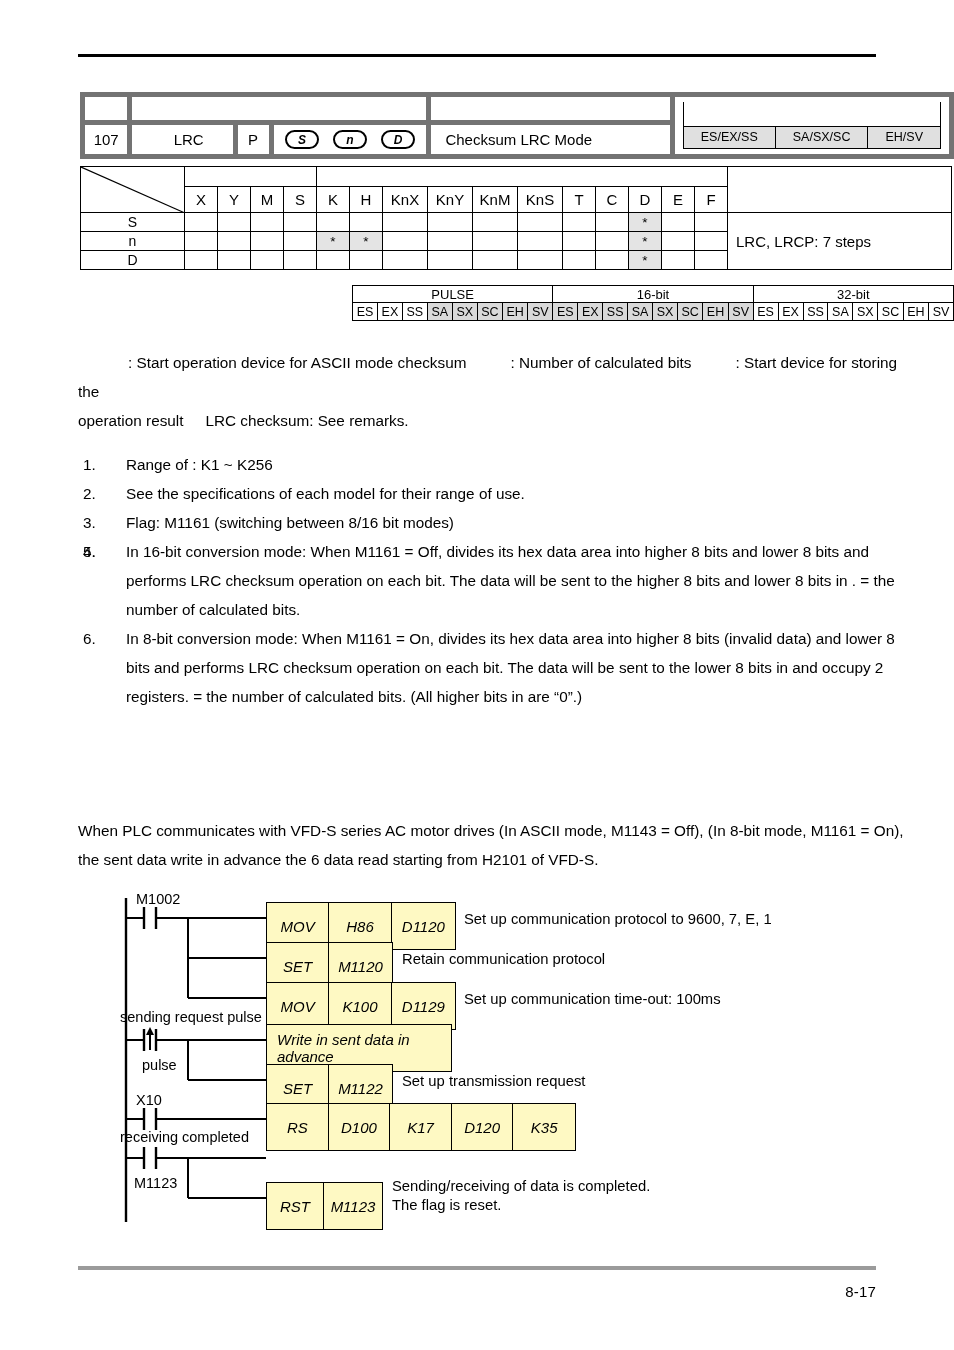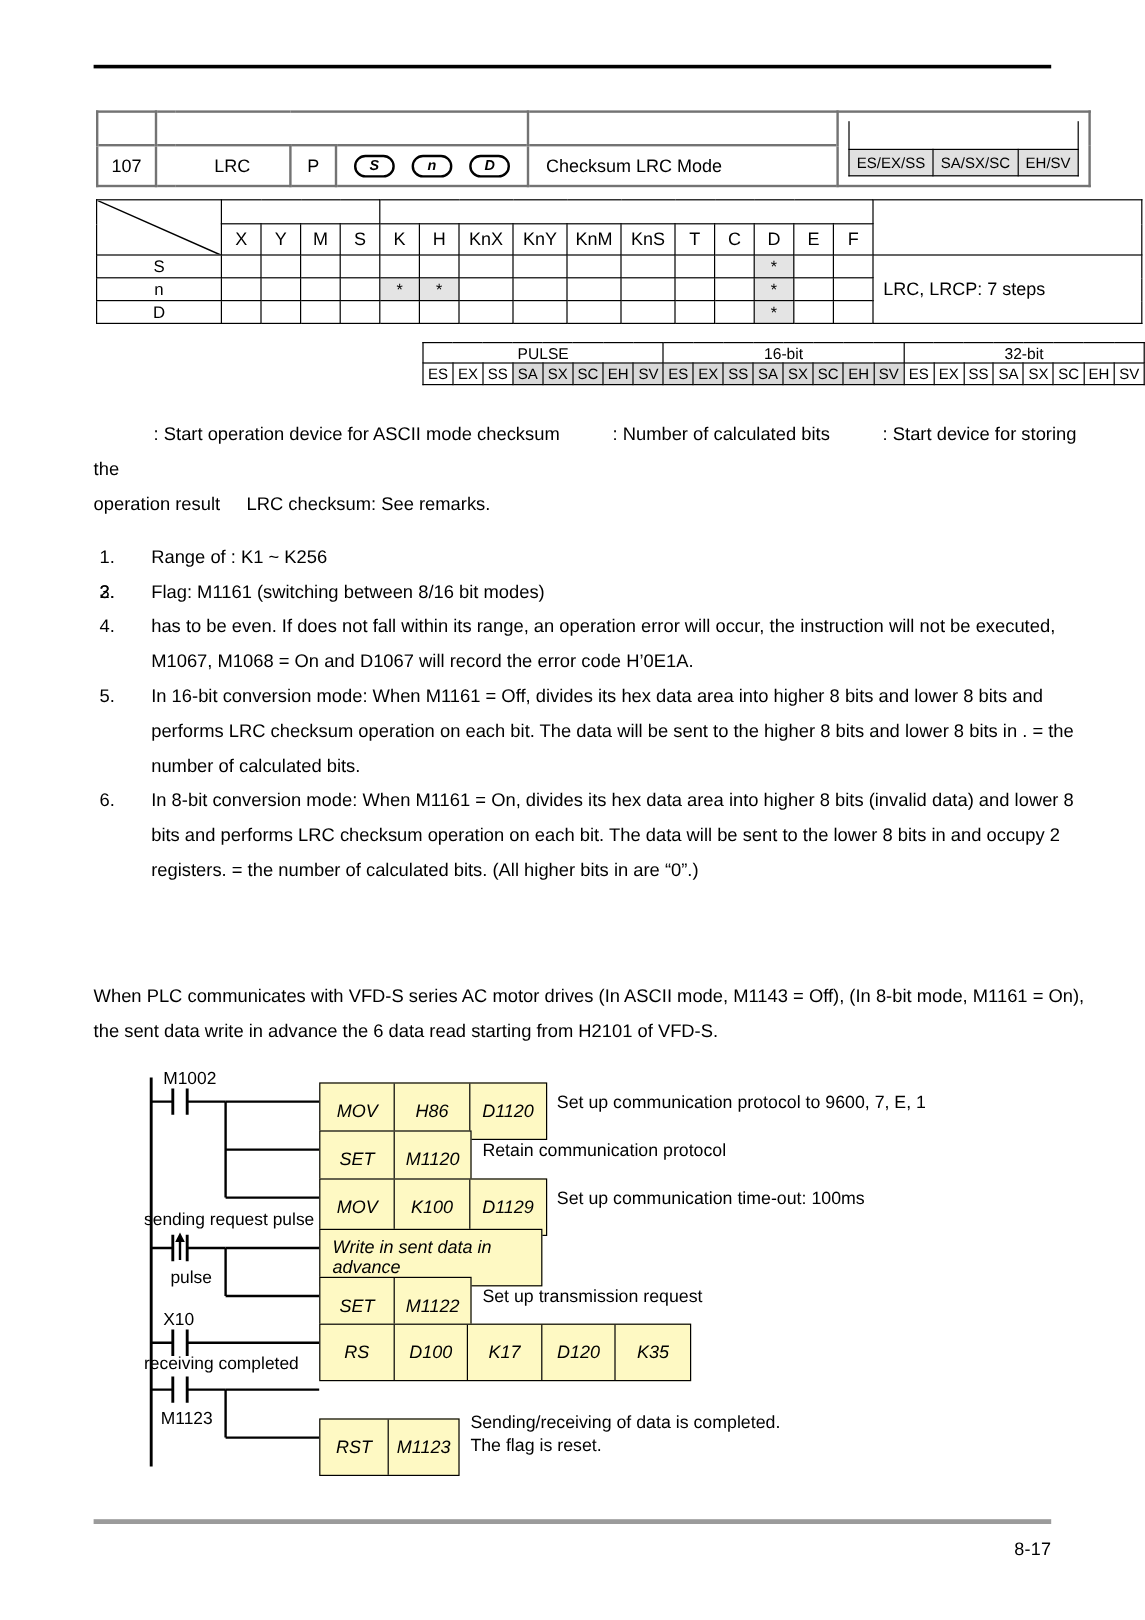--- a/index.html
+++ b/index.html
@@ -27,21 +27,21 @@
   }
   .page-number {
     position: absolute; right: 78px; top: 1283px;
     font-size: 15px; letter-spacing: .2px;
   }
 
   
   .instr-block { position: absolute; left: 80px; top: 92px; }
 
   table.hdr { border-collapse: collapse; }
-  table.hdr td { border: 2px solid #737373; padding: 0; }
+  table.hdr td { border: 5px solid #737373; padding: 0; }
 
   .c-num      { width: 49px;  height: 30px; text-align: center; font-size: 15px; }
   .c-blank-s  { width: 16px; }
   .c-mnem     { width: 96px; text-align: center; font-size: 15px; }
   .c-p        { width: 38px; text-align: center; font-size: 15px; }
   .c-ops      { width: 160px; text-align: center; }
   .c-desc     { width: 258px; font-size: 15px; padding-left: 14px !important; }
   .c-models   { width: 182px; padding: 0 !important; }
 
   .row-spacer td { height: 28px; }
@@ -60,21 +60,21 @@
     font-size: 12px; font-weight: bold; font-style: italic;
     line-height: 1;
   }
 
   
   table.models { border-collapse: collapse; width: 100%; }
   table.models td { border: 1px solid #000; }
   table.models tr.blank td { height: 24px; border-top: none; }
   table.models tr.badges td {
     background: #e0e0e0; font-size: 12.5px; text-align: center;
-    height: 22px; padding: 0 6px; white-space: nowrap;
+    height: 22px; padding: 0 17px; white-space: nowrap;
   }
   .models-wrap { padding: 5px 8px 5px 8px; }
 
   
   .dev-block { position: absolute; left: 80px; top: 166px; }
   table.dev { border-collapse: collapse; }
   table.dev td, table.dev th { border: 1px solid #000; padding: 0; font-weight: normal; }
 
   .dev-corner {
     width: 104px; height: 46px; position: relative; overflow: hidden;
@@ -336,28 +336,28 @@
     <span>operation result</span><span class="gap-sm"></span><span>LRC checksum: See remarks.</span>
   </div>
 
   <ol class="notes">
     <li>
       <span class="num">1.</span>
       <span>Range of   : K1 ~ K256</span>
     </li>
     <li>
       <span class="num">2.</span>
+      <span>See the specifications of each model for their range of use.</span>
     </li>
     <li>
       <span class="num">3.</span>
       <span>Flag: M1161 (switching between 8/16 bit modes)</span>
     </li>
     <li>
       <span class="num">4.</span>
-      <span>    has to be even. If     does not fall within its range, an operation error will occur, the instruction will not be executed, M1067, M1068 = On and D1067 will record the error code H’0E1A.</span>
     </li>
     <li>
       <span class="num">5.</span>
       <span>In 16-bit conversion mode: When M1161 = Off,     divides its hex data area into higher 8 bits and lower 8 bits and performs LRC checksum operation on each bit. The data will be sent to the higher 8 bits and lower 8 bits in      .      = the number of calculated bits.</span>
     </li>
     <li>
       <span class="num">6.</span>
       <span>In 8-bit conversion mode: When M1161 = On,     divides its hex data area into higher 8 bits (invalid data) and lower 8 bits and performs LRC checksum operation on each bit. The data will be sent to the lower 8 bits in       and occupy 2 registers.      = the number of calculated bits. (All higher bits in      are “0”.)</span>
     </li>
   </ol>

